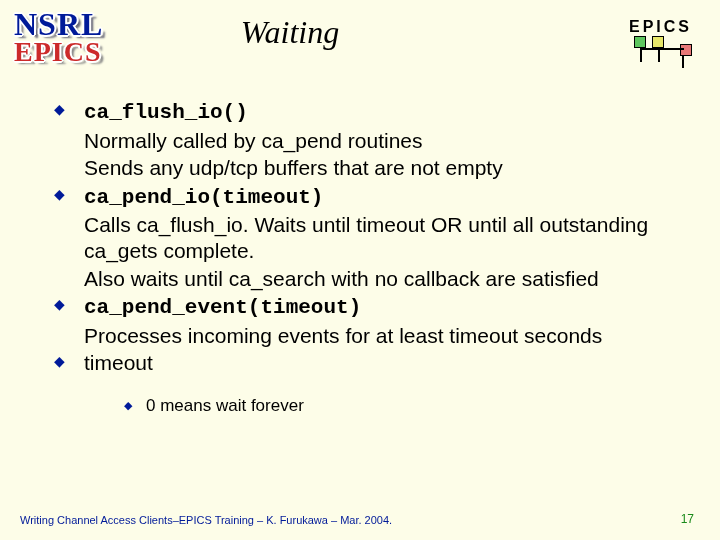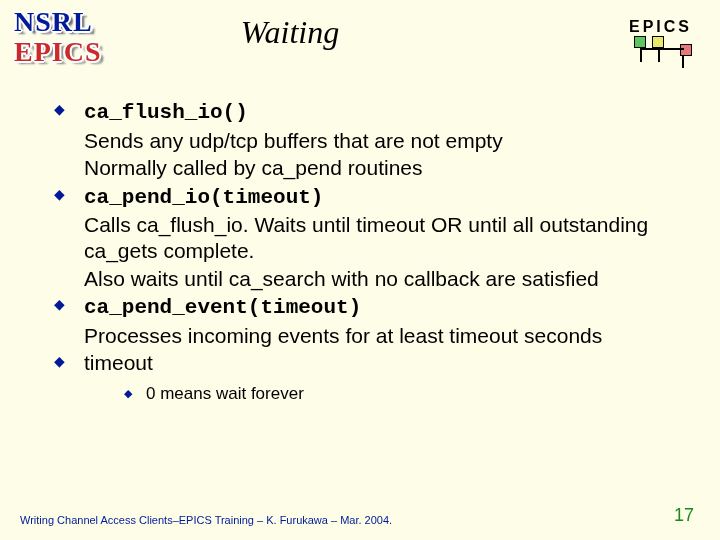--- a/index.html
+++ b/index.html
@@ -63,21 +63,21 @@
 .epics-logo .h1 { left:12px; top:12px; width:44px; height:2px; }
 .epics-logo .v1 { left:12px; top:12px; width:2px; height:14px; }
 .epics-logo .v2 { left:30px; top:12px; width:2px; height:14px; }
 .epics-logo .v3 { left:54px; top:20px; width:2px; height:12px; }
 .nsrl {
   position: absolute;
   left: 14px;
   top: 6px;
   font-family: "Times New Roman", Times, serif;
   font-weight: 900;
-  font-size: 28px;
+  font-size: 32px;
   letter-spacing: 1px;
   color: #001a99;
   text-shadow:
     2px 0 #fff, -2px 0 #fff, 0 2px #fff, 0 -2px #fff,
     1px 1px #fff, -1px -1px #fff, 1px -1px #fff, -1px 1px #fff,
     4px 3px 2px #667;
 }
 .epics-side {
   position: absolute;
   left: 14px;
@@ -116,21 +116,21 @@
 .cont {
   padding-left: 30px;
   margin-bottom: 2px;
 }
 .mono {
   font-family: "Courier New", Courier, monospace;
   font-weight: bold;
   text-align: center;
 }
 .sublist {
-  margin-top: 8px;
+  margin-top: 20px;
   padding-left: 70px;
   font-size: 17px;
 }
 .sub {
   position: relative;
   padding-left: 22px;
   margin-bottom: 2px;
 }
 .sub::before {
   content: "◆";
@@ -144,21 +144,21 @@
   position: absolute;
   left: 20px;
   bottom: 14px;
   font-size: 11px;
   color: #001a99;
 }
 .pagenum {
   position: absolute;
   right: 26px;
   bottom: 14px;
-  font-size: 18px;
+  font-size: 12px;
   color: #1a8a1a;
   margin-left: 14px;
 }
 </style>
 </head>
 <body>
 <div class="slide">
 
   <div class="page-title">Waiting</div>
   <div class="epics-label">EPICS</div>
@@ -173,22 +173,22 @@
   </div>
 
   <div class="nsrl">NSRL</div>
   <div class="epics-side">EPICS</div>
 
   <div class="content">
 
     <div class="bul">
       <span class="mono">ca_flush_io()</span>
     </div>
+    <div class="cont"> Normally called by ca_pend routines</div>
     <div class="cont">Sends any udp/tcp buffers that are not empty</div>
-    <div class="cont"> Normally called by ca_pend routines</div>
 
     <div class="bul">
       <span class="mono">ca_pend_io(timeout)</span>
     </div>
     <div class="cont"> Calls ca_flush_io. Waits until timeout OR until all outstanding ca_gets complete.</div>
     <div class="cont">Also waits until ca_search with no callback are satisfied</div>
 
     <div class="bul">
       <span class="mono">ca_pend_event(timeout)</span>
     </div>

